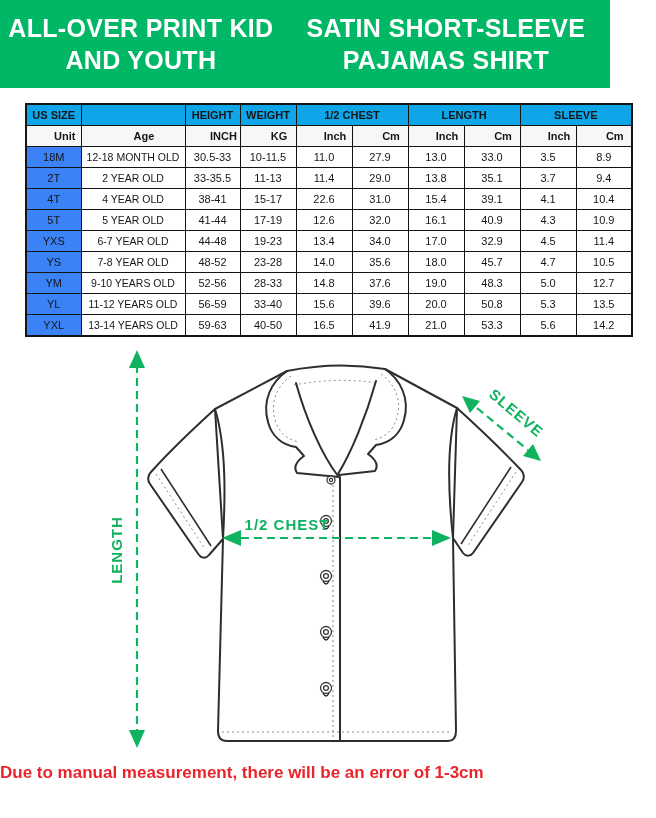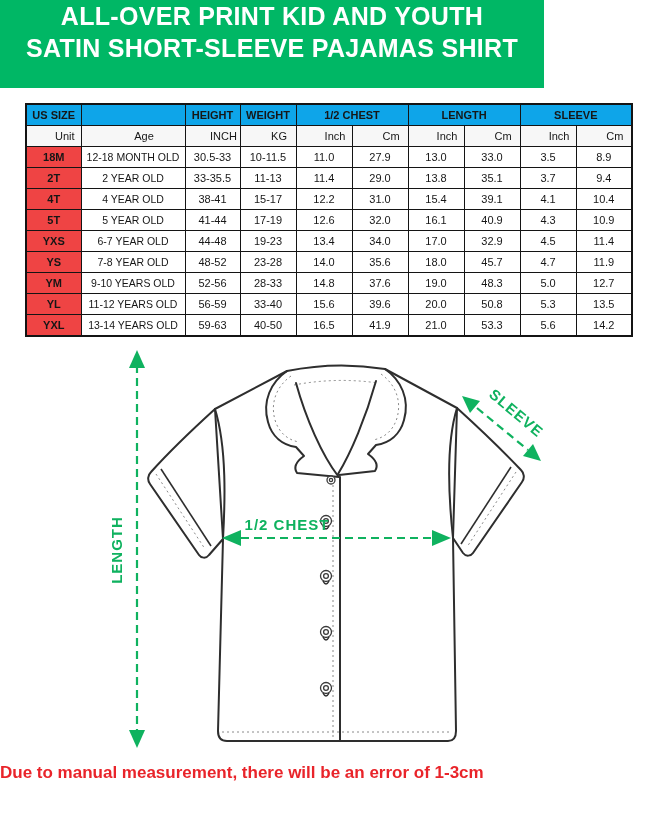--- a/index.html
+++ b/index.html
@@ -9,43 +9,43 @@
     --table-border:#141414;
   }
   html,body{margin:0;padding:0;}
   body{
     width:656px;height:818px;background:#ffffff;
     font-family:"Liberation Sans",sans-serif;
     overflow:hidden;position:relative;
   }
   
   .banner{
-    width:544px;height:88px;background:var(--banner-green);
-    display:flex;flex-direction:column;align-items:center;justify-content:flex-start;
+    width:610px;height:88px;background:var(--banner-green);
+    display:flex;flex-direction:row;align-items:center;justify-content:space-between;
   }
   .banner div{
     color:#fff;font-weight:bold;font-size:25px;line-height:32px;
     letter-spacing:.3px;text-align:center;
   }
   
   .table-wrap{margin:15px 25px 0 25px;}
   table{
     border-collapse:collapse;width:606px;table-layout:fixed;
     border:2px solid var(--table-border);
   }
   th,td{
     border:1px solid var(--table-border);
     height:20px;padding:0 2px;
     font-size:11px;text-align:center;vertical-align:middle;
     color:#161616;white-space:nowrap;overflow:hidden;
   }
   thead tr.group-row th{background:#0ea5e9;font-weight:bold;font-size:11px;}
-  thead tr.sub-row th{background:#f7f7f7;font-weight:normal;font-size:11px;padding-left:24px;}
+  thead tr.sub-row th{background:#f7f7f7;font-weight:bold;font-size:11px;padding-left:24px;}
   tbody td{background:#ffffff;font-weight:normal;}
-  tbody td.first-col{background:#ef4444;font-weight:bold;}
+  tbody td.first-col{background:#3b82f6;font-weight:normal;}
   tbody td.age-col{font-size:10.5px;}
   
   .diagram{display:block;margin-top:6px;}
   .outline{fill:#ffffff;stroke:#2e2e2e;stroke-width:2;stroke-linejoin:round;stroke-linecap:round;}
   .line{fill:none;stroke:#2e2e2e;stroke-width:2;stroke-linejoin:round;stroke-linecap:round;}
   .thin{fill:none;stroke:#2e2e2e;stroke-width:1.6;}
   .stitch{fill:none;stroke:#8a8a8a;stroke-width:1;stroke-dasharray:2 3;}
   .btn{fill:#ffffff;stroke:#3a3a3a;stroke-width:1.3;}
   .gline{fill:none;stroke:var(--diagram-green);stroke-width:2.2;stroke-dasharray:8 5;}
   .gfill{fill:var(--diagram-green);stroke:none;}
@@ -125,21 +125,21 @@
           <td>13.8</td>
           <td>35.1</td>
           <td>3.7</td>
           <td>9.4</td>
         </tr>
         <tr>
           <td class="first-col">4T</td>
           <td class="age-col">4 YEAR OLD</td>
           <td>38-41</td>
           <td>15-17</td>
-          <td>12.2</td>
+          <td>22.6</td>
           <td>31.0</td>
           <td>15.4</td>
           <td>39.1</td>
           <td>4.1</td>
           <td>10.4</td>
         </tr>
         <tr>
           <td class="first-col">5T</td>
           <td class="age-col">5 YEAR OLD</td>
           <td>41-44</td>
@@ -166,21 +166,21 @@
         <tr>
           <td class="first-col">YS</td>
           <td class="age-col">7-8 YEAR OLD</td>
           <td>48-52</td>
           <td>23-28</td>
           <td>14.0</td>
           <td>35.6</td>
           <td>18.0</td>
           <td>45.7</td>
           <td>4.7</td>
-          <td>11.9</td>
+          <td>10.5</td>
         </tr>
         <tr>
           <td class="first-col">YM</td>
           <td class="age-col">9-10 YEARS OLD</td>
           <td>52-56</td>
           <td>28-33</td>
           <td>14.8</td>
           <td>37.6</td>
           <td>19.0</td>
           <td>48.3</td>

